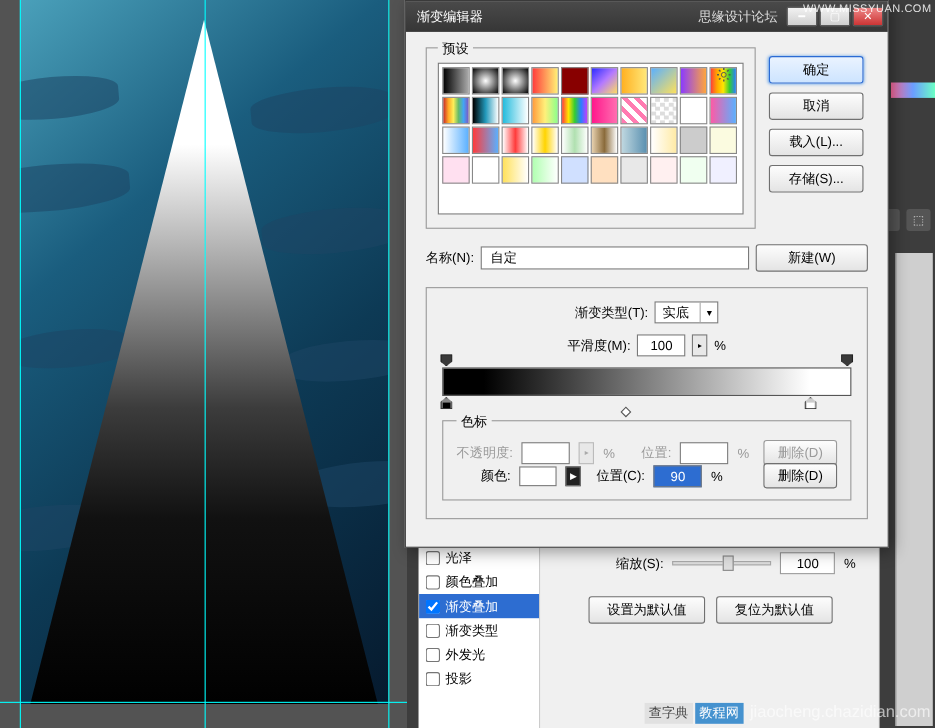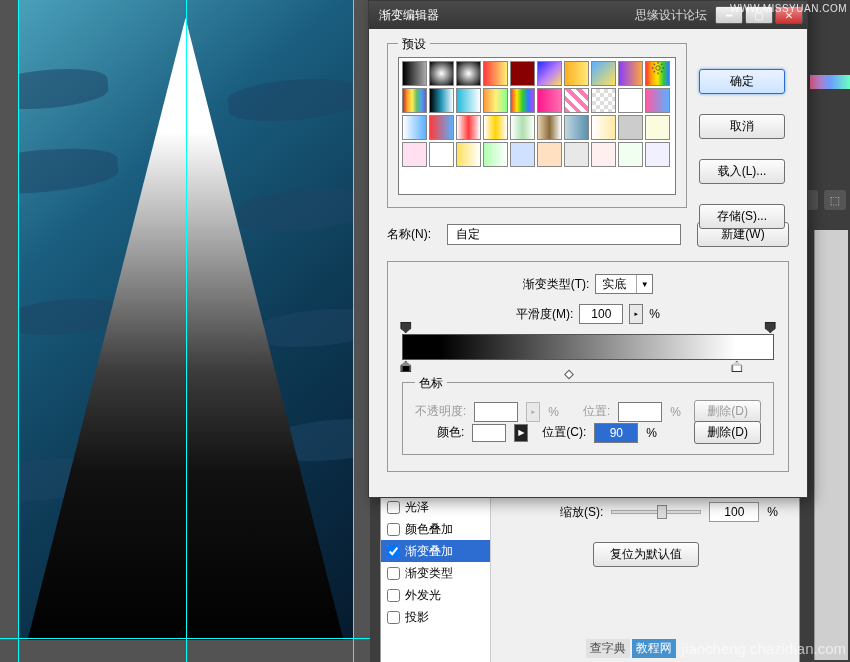--- a/index.html
+++ b/index.html
@@ -38,25 +38,25 @@
 .win-btn.close { background: linear-gradient(#e88,#c33); color: #fff; }
 
 .dialog-body { position: relative; padding: 14px 18px; height: 470px; }
 .preset-frame { border: 1px solid #999; padding: 8px 10px 12px; width: 300px; }
 .preset-label { position: relative; top: -16px; background: #f0f0f0; padding: 0 4px; display: inline-block; }
 .preset-grid-wrap { border: 1px solid #7a7a7a; background: #fff; padding: 3px; height: 138px; overflow-y: scroll; margin-top: -12px; }
 .preset-grid { display: grid; grid-template-columns: repeat(10, 25px); gap: 2px; }
 .swatch { width: 25px; height: 25px; border: 1px solid #888; cursor: pointer; }
 .gear { position: absolute; right: 142px; top: 32px; width: 14px; height: 14px; cursor: pointer; }
 
-.right-btns { position: absolute; right: 22px; top: 40px; display: flex; flex-direction: column; gap: 20px; width: 86px; }
+.right-btns { position: absolute; right: 22px; top: 22px; display: flex; flex-direction: column; gap: 8px; width: 86px; }
 .right-btns .ps-btn { width: 86px; padding: 3px 0; text-align: center; }
 .ps-btn.default-btn { border: 1px solid #2b6bd4; box-shadow: 0 0 3px #5a9de8; background: linear-gradient(#eaf3ff,#cde4ff); }
 
-.name-row { display: flex; align-items: center; gap: 16px; margin-top: 14px; }
+.name-row { display: flex; align-items: center; gap: 6px; margin-top: 14px; }
 .name-row input[type=text] { flex: 1; height: 21px; border: 1px solid #7a7a7a; padding: 0 8px; background: #fff; }
 
 .type-frame { border: 1px solid #999; margin-top: 14px; padding: 12px 14px 16px; position: relative; }
 .frame-row { display: flex; align-items: center; gap: 6px; margin-bottom: 10px; justify-content: center; }
 .combo { display: inline-flex; align-items: center; border: 1px solid #7a7a7a; background: #fff; height: 20px; }
 .combo-val { padding: 0 6px; min-width: 40px; }
 .combo-btn { width: 16px; height: 18px; border-left: 1px solid #aaa; display: flex; align-items: center; justify-content: center; font-size: 8px; cursor: pointer; }
 .num-input { width: 44px; height: 20px; border: 1px solid #7a7a7a; background: #fff; text-align: center; padding: 0 2px; }
 .num-input.sel { background: #2d6dd1; color: #fff; }
 .spin { width: 14px; height: 20px; border: 1px solid #7a7a7a; background: #e8e8e8; display: flex; align-items: center; justify-content: center; font-size: 7px; cursor: pointer; }
@@ -73,21 +73,21 @@
 .stops-row { display: flex; align-items: center; gap: 8px; margin-top: -10px; margin-bottom: 8px; }
 .stops-row:last-child { margin-bottom: 0; }
 .disabled { color: #9a9a9a; }
 .color-well { width: 34px; height: 18px; border: 1px solid #777; background: #fff; display: inline-block; }
 .mini-btn { width: 14px; height: 18px; border: 1px solid #777; background: #222; display: flex; align-items: center; justify-content: center; color: #fff; font-size: 8px; cursor: pointer; }
 .del-btn { background: linear-gradient(#fdfdfd,#e4e4e4); border: 1px solid #9a9a9a; color: #9a9a9a; border-radius: 3px; padding: 2px 12px; cursor: pointer; margin-left: auto; }
 .del-btn.active { color: #000; border-color: #707070; }
 
 
 .wm1 { position: absolute; right: 3px; top: 3px; font-size: 10px; color: #fff; letter-spacing: 0.5px; z-index: 999; opacity: .85; font-family: Arial; }
-.wm2 { position: absolute; right: 4px; bottom: 4px; color: #fff; font-size: 12px; z-index: 999; opacity: .9; display: flex; align-items: center; gap: 2px; }
+.wm2 { position: absolute; right: 4px; bottom: 4px; color: #fff; font-size: 12px; z-index: 999; opacity: .9; display: flex; gap: 2px; }
 .wm2 .box { background: #e0e0e0; color: #333; padding: 1px 4px; }
 
 
 .panel-icons { position: absolute; right: 4px; top: 190px; display: flex; gap: 6px; }
 .picon { width: 22px; height: 20px; background: #555; border-radius: 3px; color: #ccc; display: flex; align-items: center; justify-content: center; font-size: 11px; }
 .top-gradient-strip{position:absolute;right:0;top:75px;width:40px;height:14px;background:linear-gradient(90deg,#ff6b9d,#6b9dff,#6bffc4);}
 .bg-controls { position: absolute; right: 2px; top: 230px; width: 34px; height: 430px; background: #cfcfcf; border-left: 1px solid #999; }
 
 ::-webkit-scrollbar { width: 16px; background: #f0f0f0; }
 ::-webkit-scrollbar-thumb { background: #cdcdcd; border: 1px solid #aaa; }
@@ -152,20 +152,21 @@
   <div class="right-sub">
     <div class="scale-row">
       <span style="margin-left:54px">缩放(S):</span>
       <span class="slider-track">
           <span class="slider-thumb"></span>
         </span>
       <input class="scale-input" value="100" style="">
       <span>%</span>
     </div>
     <div class="default-btns">
+      <button class="ps-btn">设置为默认值</button>
       <button class="ps-btn">复位为默认值</button>
     </div>
   </div>
 </div>
 
 <div class="dialog">
   <div class="titlebar">
     <span>渐变编辑器</span>
     <span style="margin-left:auto;margin-right:8px;color:#ddd;font-size:12px">思缘设计论坛</span>
     <div class="win-btns">
@@ -241,21 +242,21 @@
     <div class="right-btns">
       <button class="ps-btn default-btn">确定</button>
       <button class="ps-btn">取消</button>
       <button class="ps-btn">载入(L)...</button>
       <button class="ps-btn">存储(S)...</button>
     </div>
 
     <div class="name-row">
       <span>名称(N):</span>
       <input type="text" style="width: 220px;" value="自定">
-      <button class="ps-btn" style="margin-left:auto;width:92px">新建(W)</button>
+      <button class="ps-btn" style="margin-left:auto;width:102px">新建(W)</button>
     </div>
 
     <div class="type-frame">
       <div class="frame-row">
         <span>渐变类型(T):</span>
         <span class="combo">
           <span class="combo-val">实底</span>
           <span class="combo-btn">▼</span>
         </span>
       </div>

